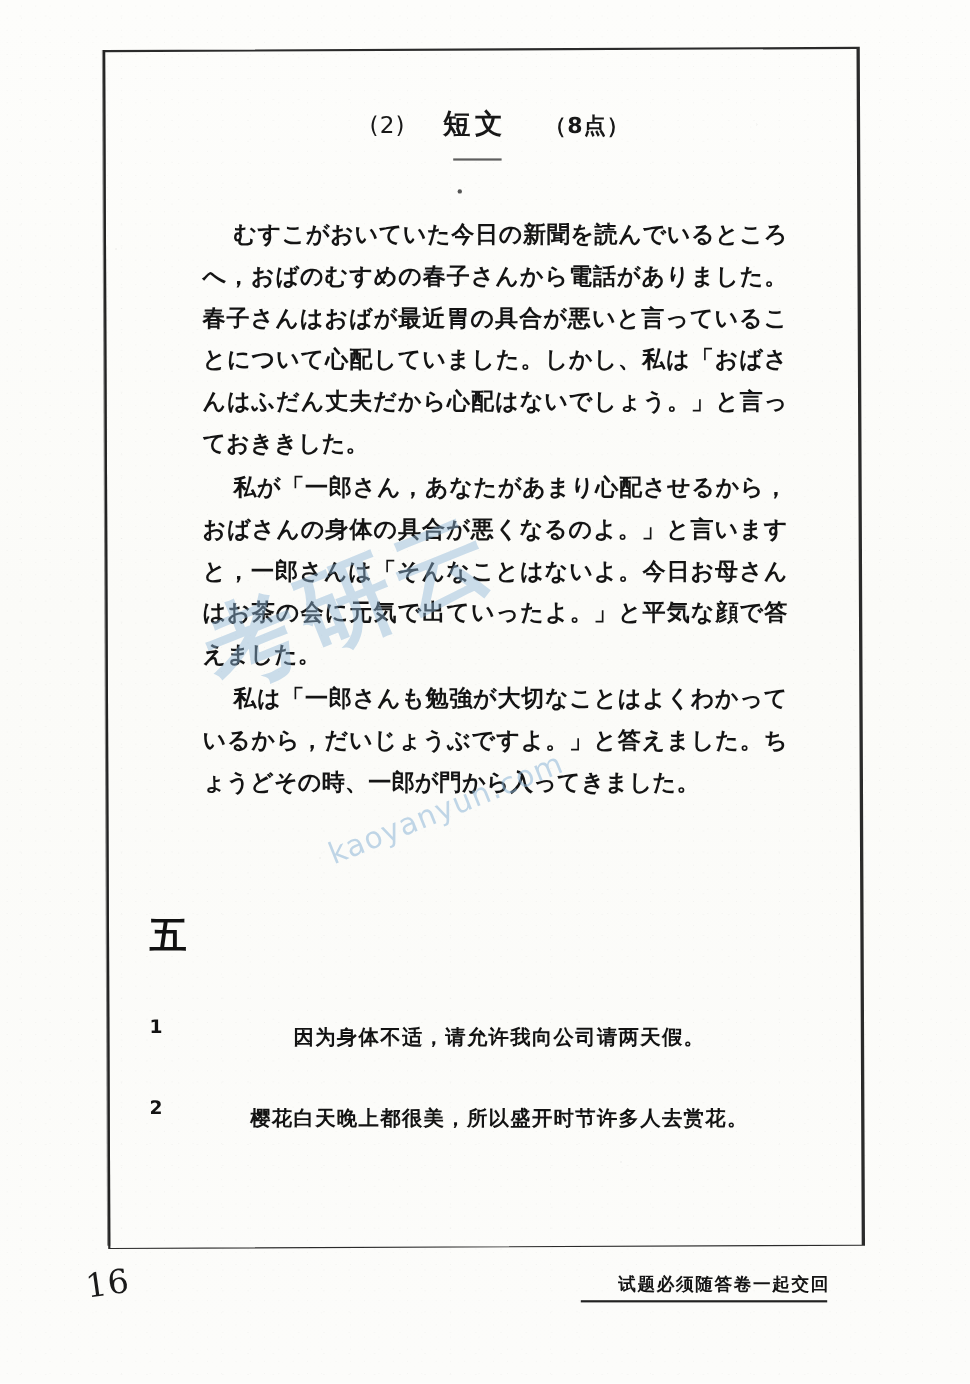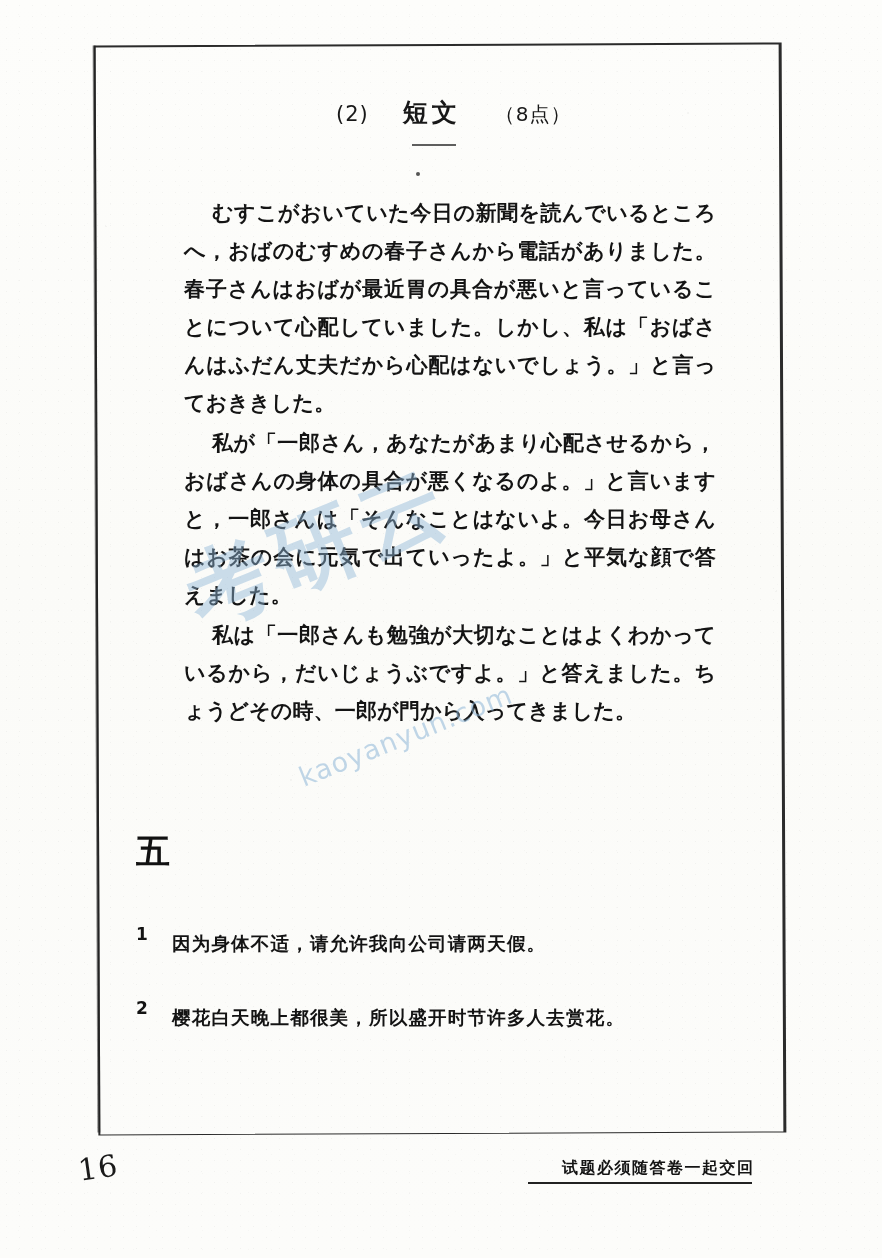--- a/index.html
+++ b/index.html
@@ -83,21 +83,21 @@
     font-size: 21px;
     letter-spacing: 1px;
   }
   .head-title {
     font-size: 25px;
     font-weight: 700;
     letter-spacing: 4px;
   }
   .head-points {
     font-size: 20px;
-    font-weight: 400;
+    font-weight: 700;
     letter-spacing: 1px;
   }
 
   .dash-mark {
     position: absolute;
     left: 316px;
     top: 100px;
     width: 44px;
     height: 2px;
     background: #2a2a2a;
@@ -181,20 +181,21 @@
   .cn-idx {
     width: 16px;
     flex: 0 0 16px;
     text-align: left;
     font-size: 17px;
     font-weight: 700;
   }
   .cn-text {
     flex: 1;
     line-height: 40px;
+    text-align: center;
   }
 
   
   .watermark {
     position: absolute;
     left: 180px;
     top: 470px;
     width: 420px;
     height: 330px;
     pointer-events: none;

